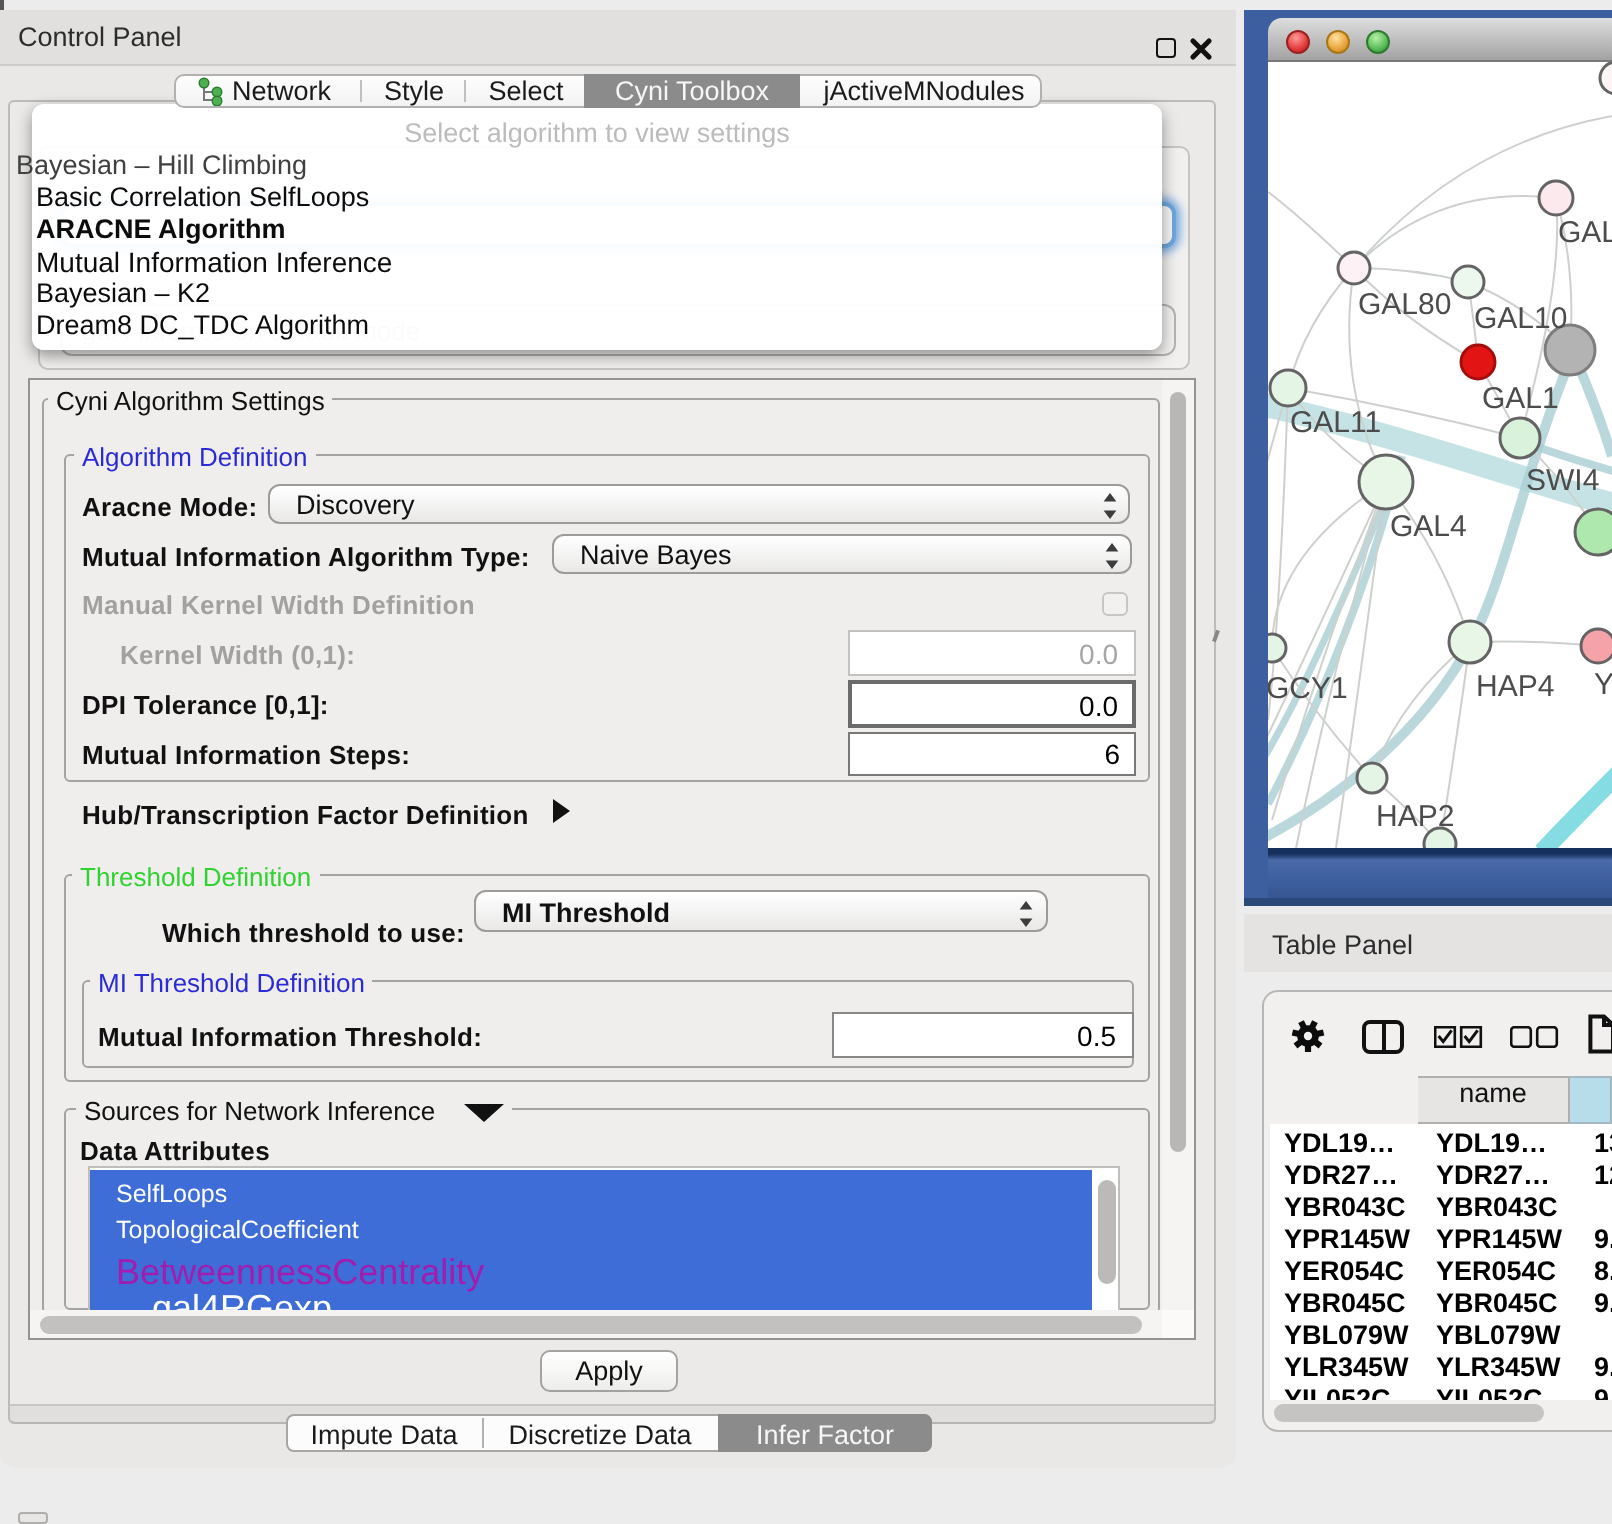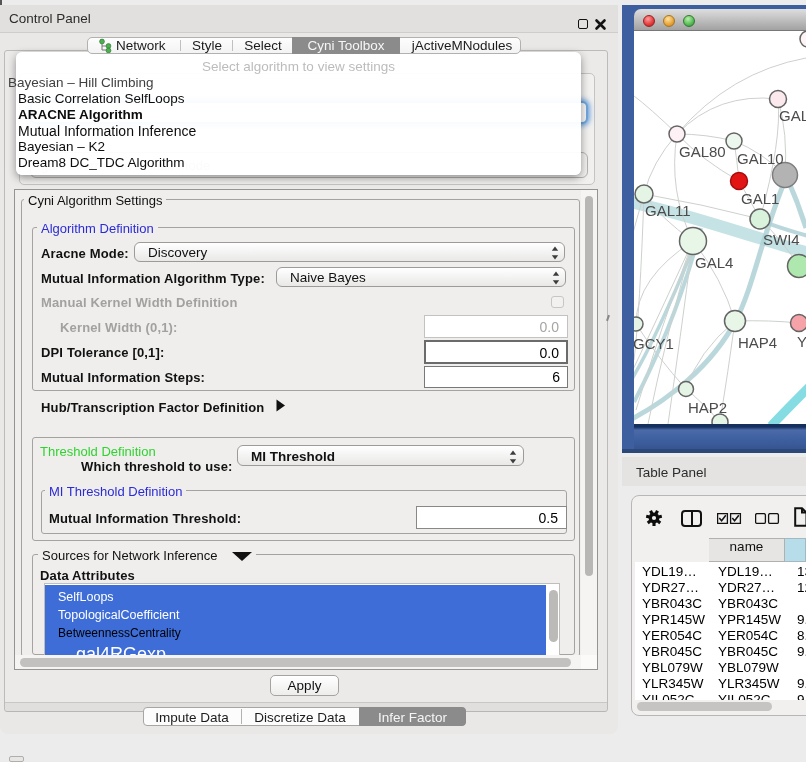--- a/index.html
+++ b/index.html
@@ -98,21 +98,21 @@
 
 <div class="abs blbl" style="left:41px;top:370px;">Mutual Information Steps:</div>
 <div class="abs" style="left:424px;top:366px;width:144px;height:22px;background:#fff;border:1px solid #787878;font-size:14px;color:#000;text-align:right;padding:2px 7px 0 0;">6</div>
 
 <div class="abs blbl" style="left:41px;top:400px;">Hub/Transcription Factor Definition</div>
 <svg class="abs" style="left:275px;top:399px;" width="11" height="13" viewBox="0 0 11 13">
     <path d="M1.5 0.5 L10 6.5 L1.5 12.5 Z" fill="#111"></path>
   </svg>
 
 <div class="abs" style="left:32px;top:437px;width:543px;height:104px;border:1px solid #a5a3a1;border-radius:3px;"></div>
-<div class="abs grouplabel" style="left:36px;top:430.5px;color:#2fd32f;margin-top:13px;">Threshold Definition</div>
+<div class="abs grouplabel" style="left:36px;top:430.5px;color:#2fd32f;">Threshold Definition</div>
 
 <div class="abs blbl" style="left:81px;top:459px;">Which threshold to use:</div>
 <div class="abs combo" style="left:237px;top:445px;width:287px;height:21px;font-weight:bold;">
   <span style="position:absolute;left:13px;top:3px;font-size:13.5px;color:#111;">MI Threshold</span>
   <svg style="position:absolute;right:6px;top:3.5px;" width="8" height="14" viewBox="0 0 8 14">
       <path d="M4 0.5 L7.2 4.7 L0.8 4.7 Z" fill="#3c3c3c"></path>
       <path d="M4 13.5 L7.2 9.3 L0.8 9.3 Z" fill="#3c3c3c"></path>
     </svg>
 </div>
 
@@ -124,21 +124,21 @@
 
 <div class="abs" style="left:32px;top:554px;width:543px;height:101px;border:1px solid #a5a3a1;border-radius:3px;"></div>
 <div class="abs grouplabel" style="left:38px;top:547.5px;color:#111;">Sources for Network Inference&nbsp;&nbsp;&nbsp;&nbsp;<span style="display:inline-block;width:0;height:0;border-left:10.5px solid transparent;border-right:10.5px solid transparent;border-top:9px solid #111;vertical-align:middle;"></span></div>
 
 <div class="abs blbl" style="left:40px;top:568px;">Data Attributes</div>
 
 <div class="abs" style="left:44px;top:583px;width:516px;height:73px;background:#fff;border:1px solid #c0beba;"></div>
 <div class="abs" style="left:45px;top:584.5px;width:501px;height:70.5px;background:#3e6dd8;"></div>
 <div class="abs" style="left:58px;top:590px;font-size:12.5px;color:#fff;">SelfLoops</div>
 <div class="abs" style="left:58px;top:608px;font-size:12.5px;color:#fff;">TopologicalCoefficient</div>
-<div class="abs" style="left:58px;top:626px;font-size:12px;color:#000000;">BetweennessCentrality</div>
+<div class="abs" style="left:58px;top:626px;font-size:18px;color:#a21caf;">BetweennessCentrality</div>
 <div class="abs" style="left:58px;top:644px;font-size:18px;color:#fff;margin-left:18px;">gal4RGexp</div>
 <div class="abs" style="left:549px;top:590px;width:9px;height:52px;background:#bcbab8;border-radius:4.5px;"></div>
 
 <div class="abs" style="left:581px;top:190px;width:16px;height:465px;background:#f5f4f3;"></div>
 <div class="abs" style="left:584.5px;top:196px;width:8.5px;height:380px;background:#b9b7b5;border-radius:5px;"></div>
 <div class="abs" style="left:15px;top:655px;width:566px;height:14px;background:#f5f4f3;"></div>
 <div class="abs" style="left:20px;top:658px;width:551px;height:9px;background:#c3c1bf;border-radius:4.5px;"></div>
 <div class="abs" style="left:581px;top:655px;width:16px;height:14px;background:#fbfaf9;"></div>
 
 <div class="abs" style="left:607px;top:315px;width:2px;height:6px;background:#8a8886;transform:rotate(20deg);"></div>
@@ -270,21 +270,21 @@
   <rect x="13.6" y="0.6" width="9.8" height="9.8" fill="none" stroke="#111" stroke-width="1.3" rx="1.5"></rect>
 </svg>
 <svg class="abs" style="left:794px;top:507px;" width="13" height="20" viewBox="0 0 13 20">
   <path d="M1.2 1.2 L8 1.2 L12.5 5.5 L12.5 18.8 L1.2 18.8 Z M8 1.2 L8 5.5 L12.5 5.5" fill="none" stroke="#111" stroke-width="2"></path>
 </svg>
 
 <div class="abs" style="left:635px;top:566px;width:74px;height:40px;background:#b7dcea;border:1px solid #a3b8c0;font-size:13.5px;color:#111;text-align:center;padding-top:5px;">shared…</div>
 <div class="abs" style="left:709px;top:538px;width:76px;height:24px;background:#e6e5e4;border:1px solid #b2b0ae;border-left:none;font-size:13.5px;color:#111;text-align:center;padding-top:0;">name</div>
 <div class="abs" style="left:785px;top:538px;width:21px;height:24px;background:#b7dcea;border:1px solid #a3b8c0;border-left:none;"></div>
 
-<div class="abs" style="left:635px;top:562px;width:171px;height:139px;background:#fff;overflow:hidden;font-size:13.5px;color:#000;">
+<div class="abs" style="left:635px;top:562px;width:171px;height:139px;background:#fff;overflow:hidden;font-size:13.5px;color:#000;font-weight:bold;">
   <div style="position:absolute;left:7px;top:2px;">YDL19…</div>
     <div style="position:absolute;left:83px;top:2px;">YDL19…</div>
     <div style="position:absolute;left:162px;top:2px;">13</div>
   <div style="position:absolute;left:7px;top:18px;">YDR27…</div>
     <div style="position:absolute;left:83px;top:18px;">YDR27…</div>
     <div style="position:absolute;left:162px;top:18px;">12</div>
   <div style="position:absolute;left:7px;top:34px;">YBR043C</div>
     <div style="position:absolute;left:83px;top:34px;">YBR043C</div>
   <div style="position:absolute;left:7px;top:50px;">YPR145W</div>
     <div style="position:absolute;left:83px;top:50px;">YPR145W</div>

